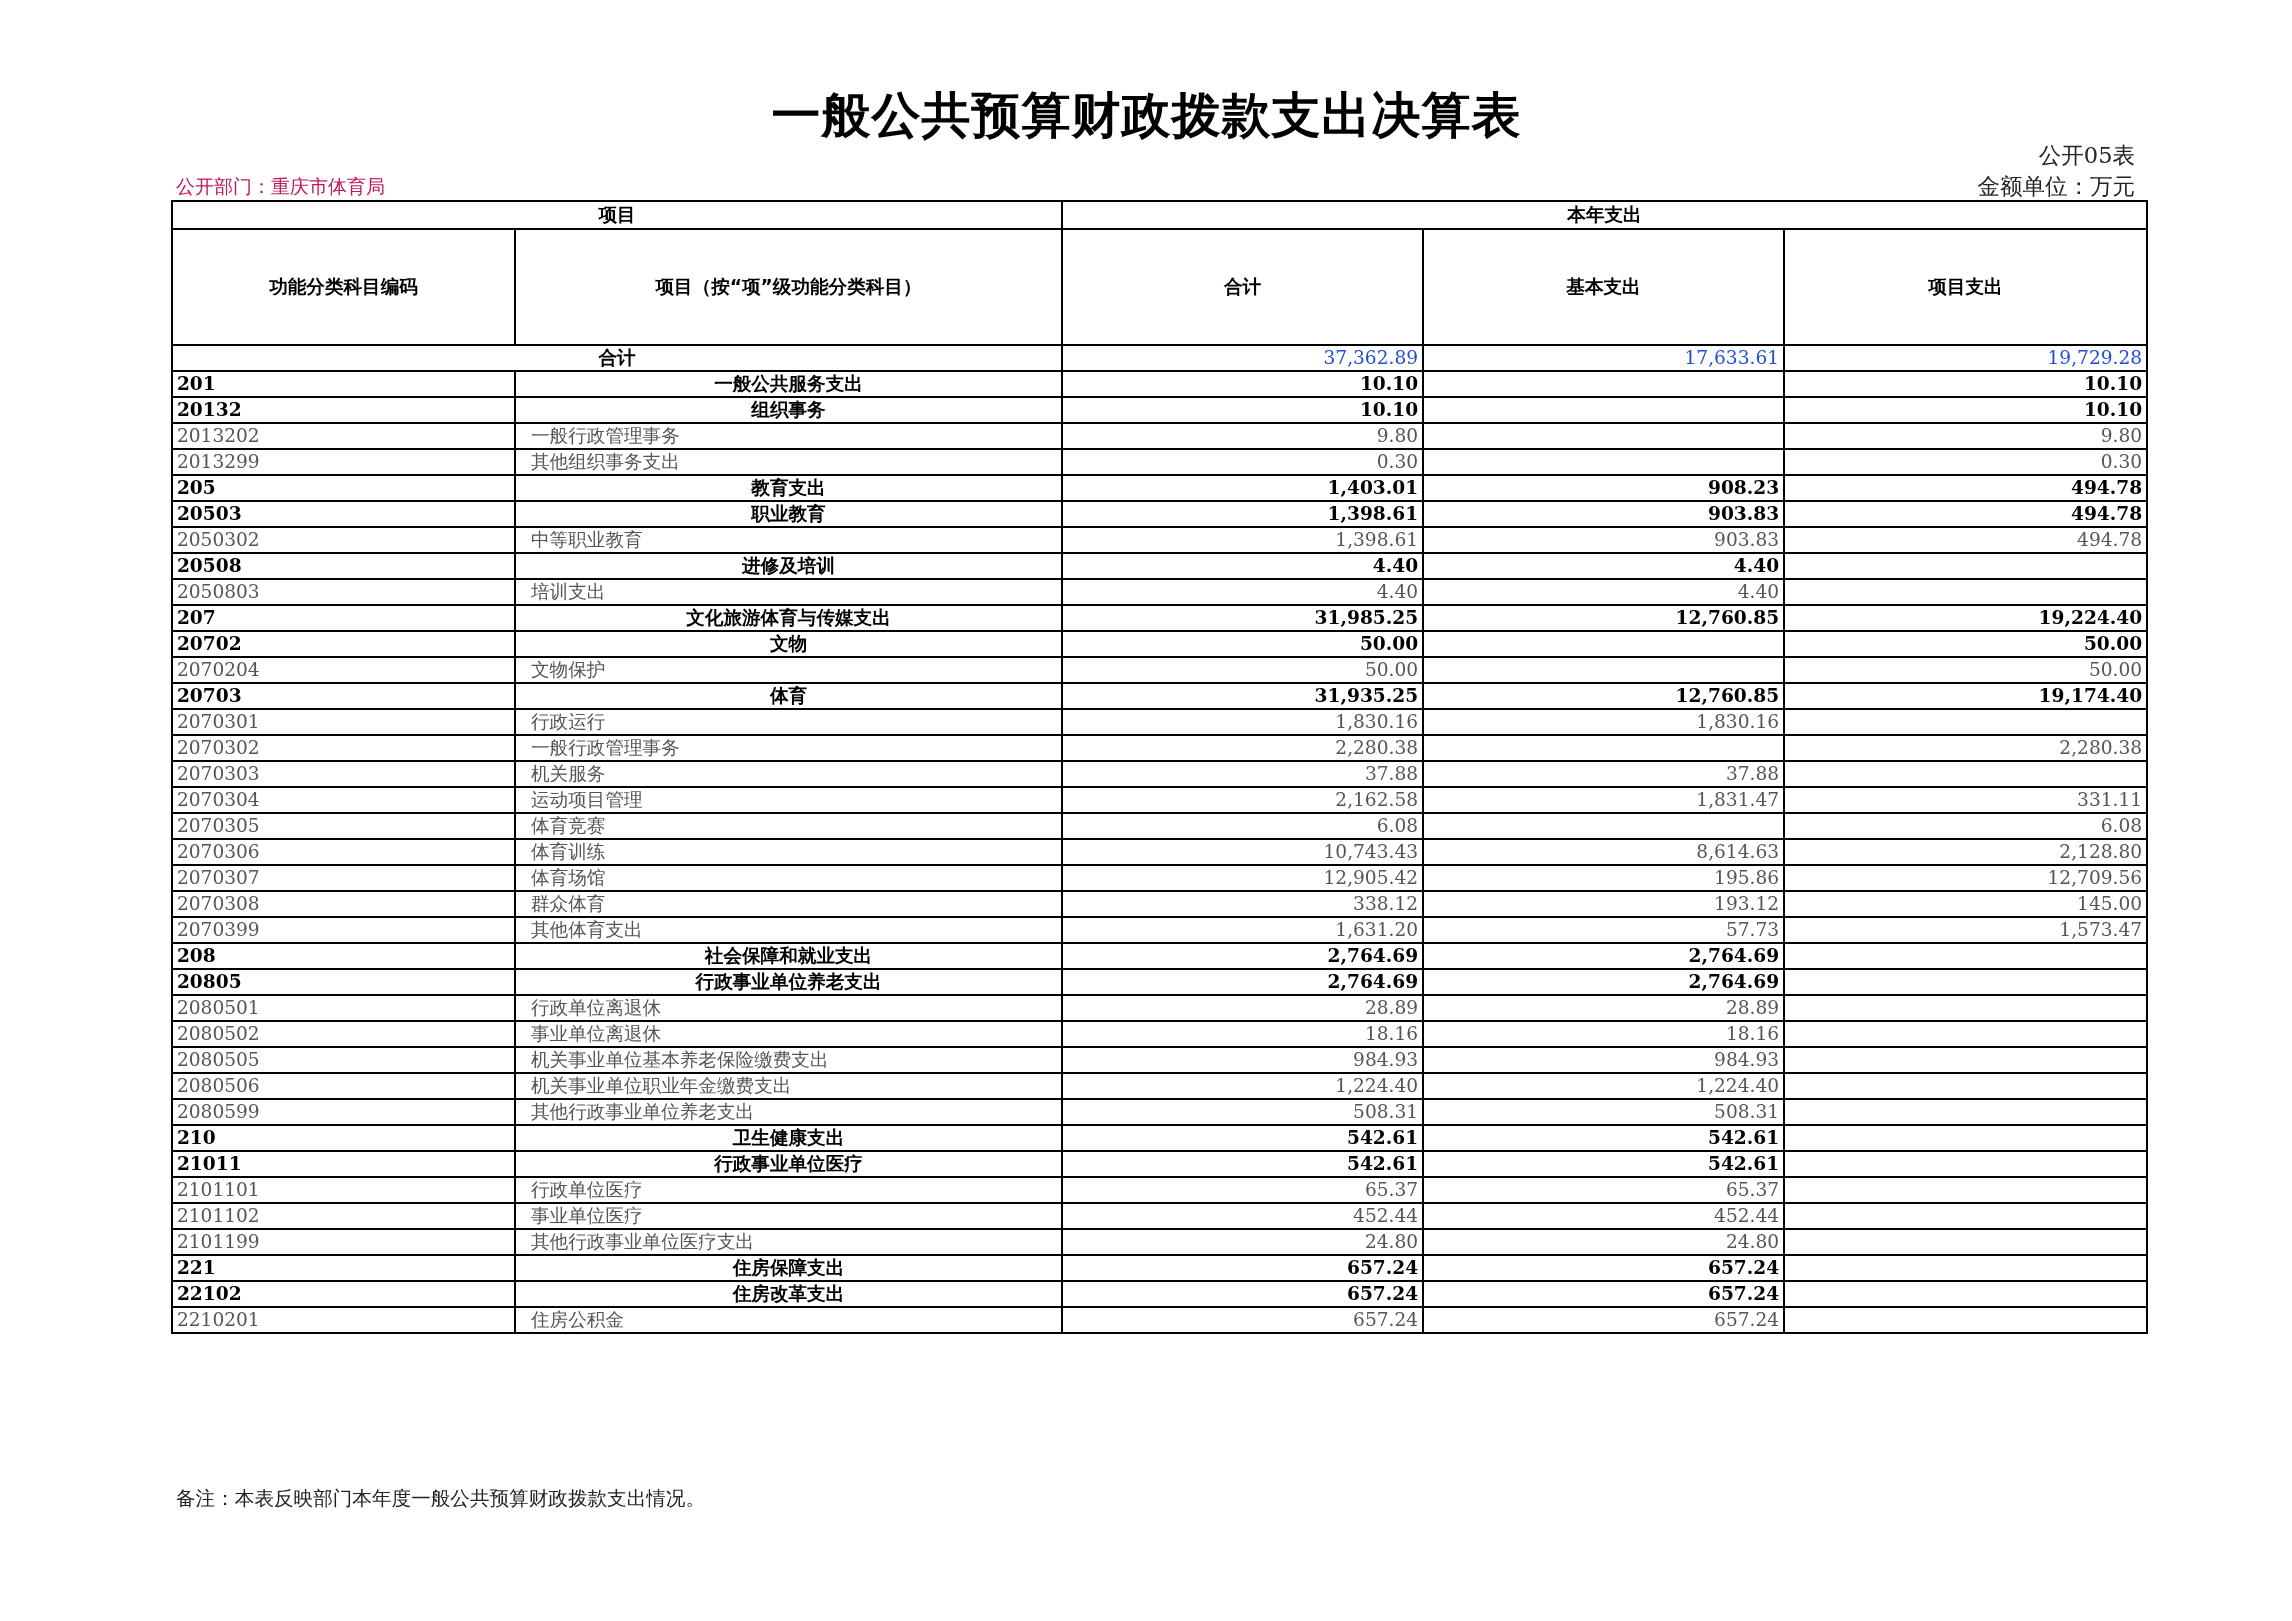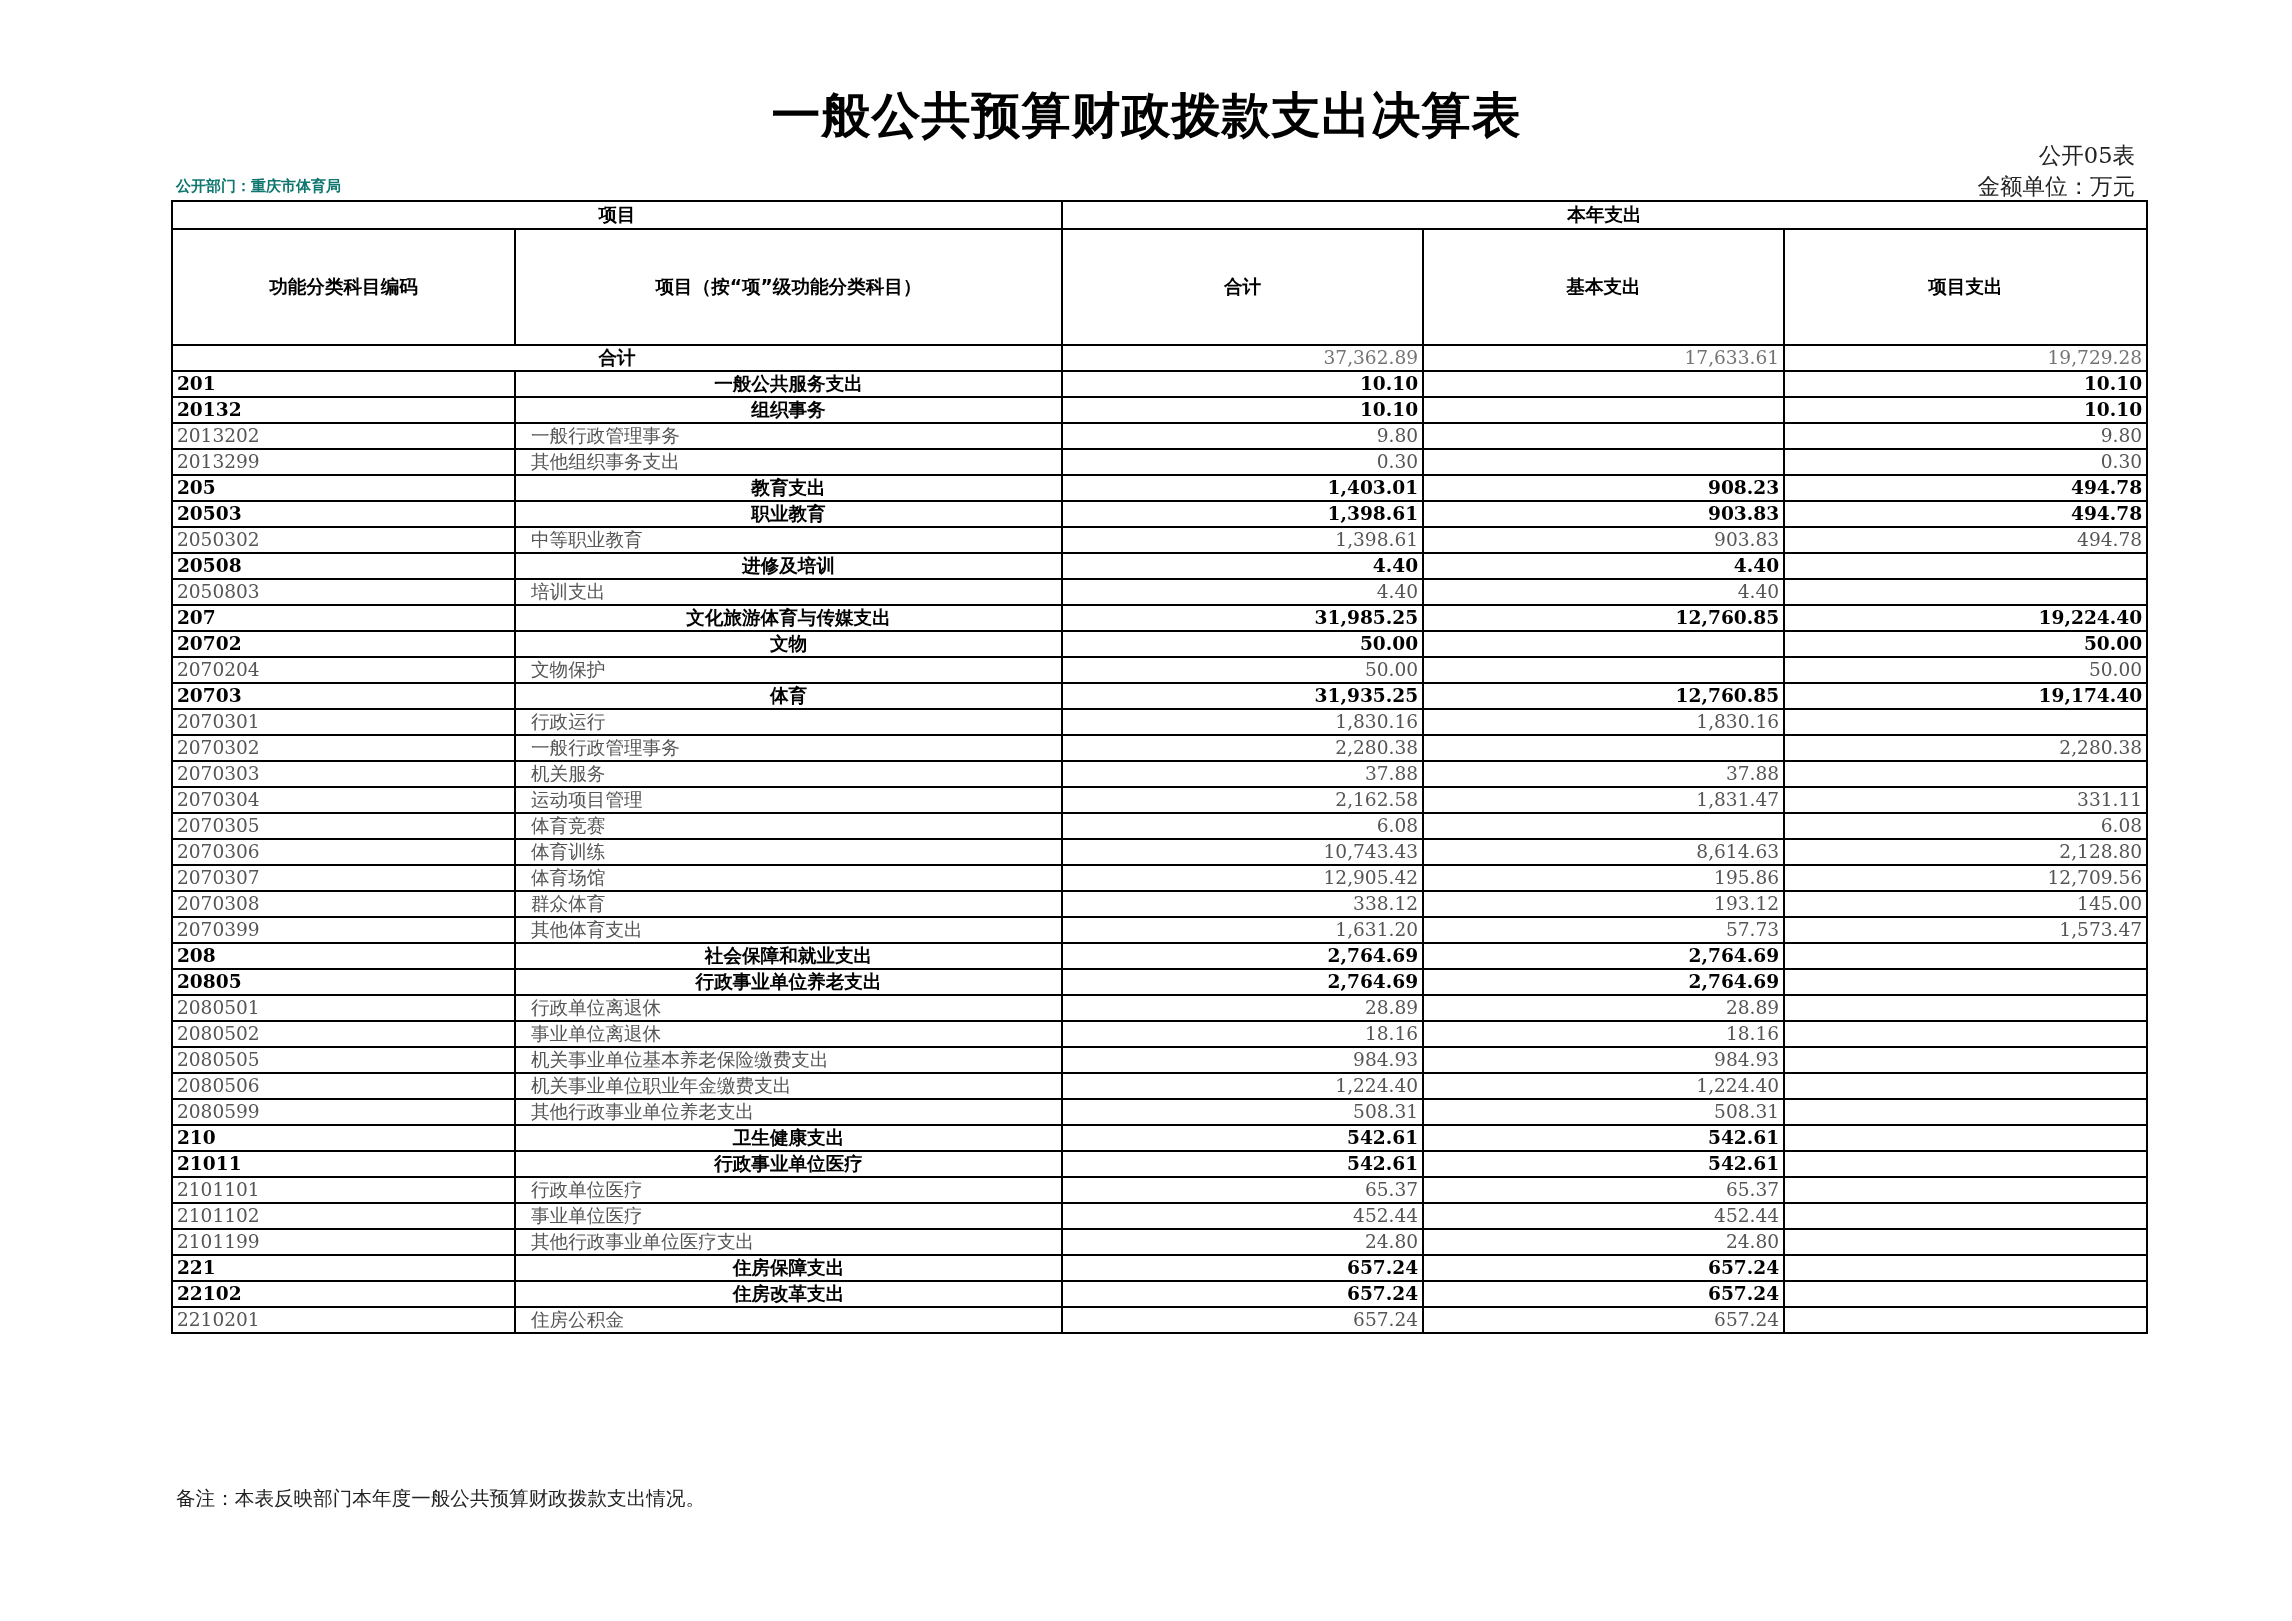--- a/index.html
+++ b/index.html
@@ -2,37 +2,37 @@
 <html><head>
   <meta charset="utf-8">
   <style>
     html, body { margin: 0; padding: 0; background: #ffffff; }
     body { width: 2293px; height: 1621px; position: relative; overflow: hidden;
            font-family: "DejaVu Serif", "Liberation Serif", serif; color: #000; }
     .title { position: absolute; left: 0; width: 2293px; top: 86px; text-align: center;
              font-family: "DejaVu Sans", "Liberation Sans", sans-serif; font-size: 49px;
              font-weight: bold; letter-spacing: 1px; line-height: 59px; }
     .form-no { position: absolute; right: 158px; top: 142px; font-size: 22.5px; line-height: 27.4px; color: #222; margin-left: 20px; }
-    .dept { position: absolute; left: 176px; top: 173px; font-size: 15px; line-height: 27.4px; color: #0f766e; font-weight: bold; }
+    .dept { position: absolute; left: 176px; top: 173px; font-size: 19px; line-height: 27.4px; color: #be185d; }
     .unit { position: absolute; right: 158px; top: 173px; font-size: 22.5px; line-height: 27.4px; color: #222; }
     table.main { position: absolute; left: 171px; top: 200px; width: 1974px;
                  border-collapse: collapse; table-layout: fixed; }
     table.main td, table.main th { border: 2.9px solid #000; padding: 0 3.9px; overflow: hidden; white-space: nowrap; }
     th { font-family: "DejaVu Sans", "Liberation Sans", sans-serif; font-weight: bold; font-size: 18.6px; text-align: center; }
     tr.h1 th { height: 25.5px; }
     tr.h2 th { height: 114px; }
     tr.row td { height: 24px; font-size: 18.6px; line-height: 23.5px; padding-top: 0; padding-bottom: 0; }
     tr.total td { height: 24px; }
     td.num { text-align: right; font-family: "DejaVu Serif", "Liberation Serif", serif; }
     tr.bold td { font-weight: bold; color: #000; }
     tr.bold td.name { font-family: "DejaVu Sans", "Liberation Sans", sans-serif; text-align: center; }
     tr.detail td { color: #555; font-weight: normal; }
     tr.detail td.name { padding-left: 15px; }
     tr.total td.label { text-align: center; font-family: "DejaVu Sans", "Liberation Sans", sans-serif; font-weight: bold; }
-    tr.total td.num { color: #737373; }
+    tr.total td.num { color: #1d4ed8; }
     .note { position: absolute; left: 176px; top: 1486px; font-size: 19.6px; line-height: 25.5px; color: #222; }
   </style>
 </head>
 <body>
 
 <div class="title">一般公共预算财政拨款支出决算表</div>
 <div class="form-no">公开05表</div>
 <div class="dept">公开部门：重庆市体育局</div>
 <div class="unit">金额单位：万元</div>
 

